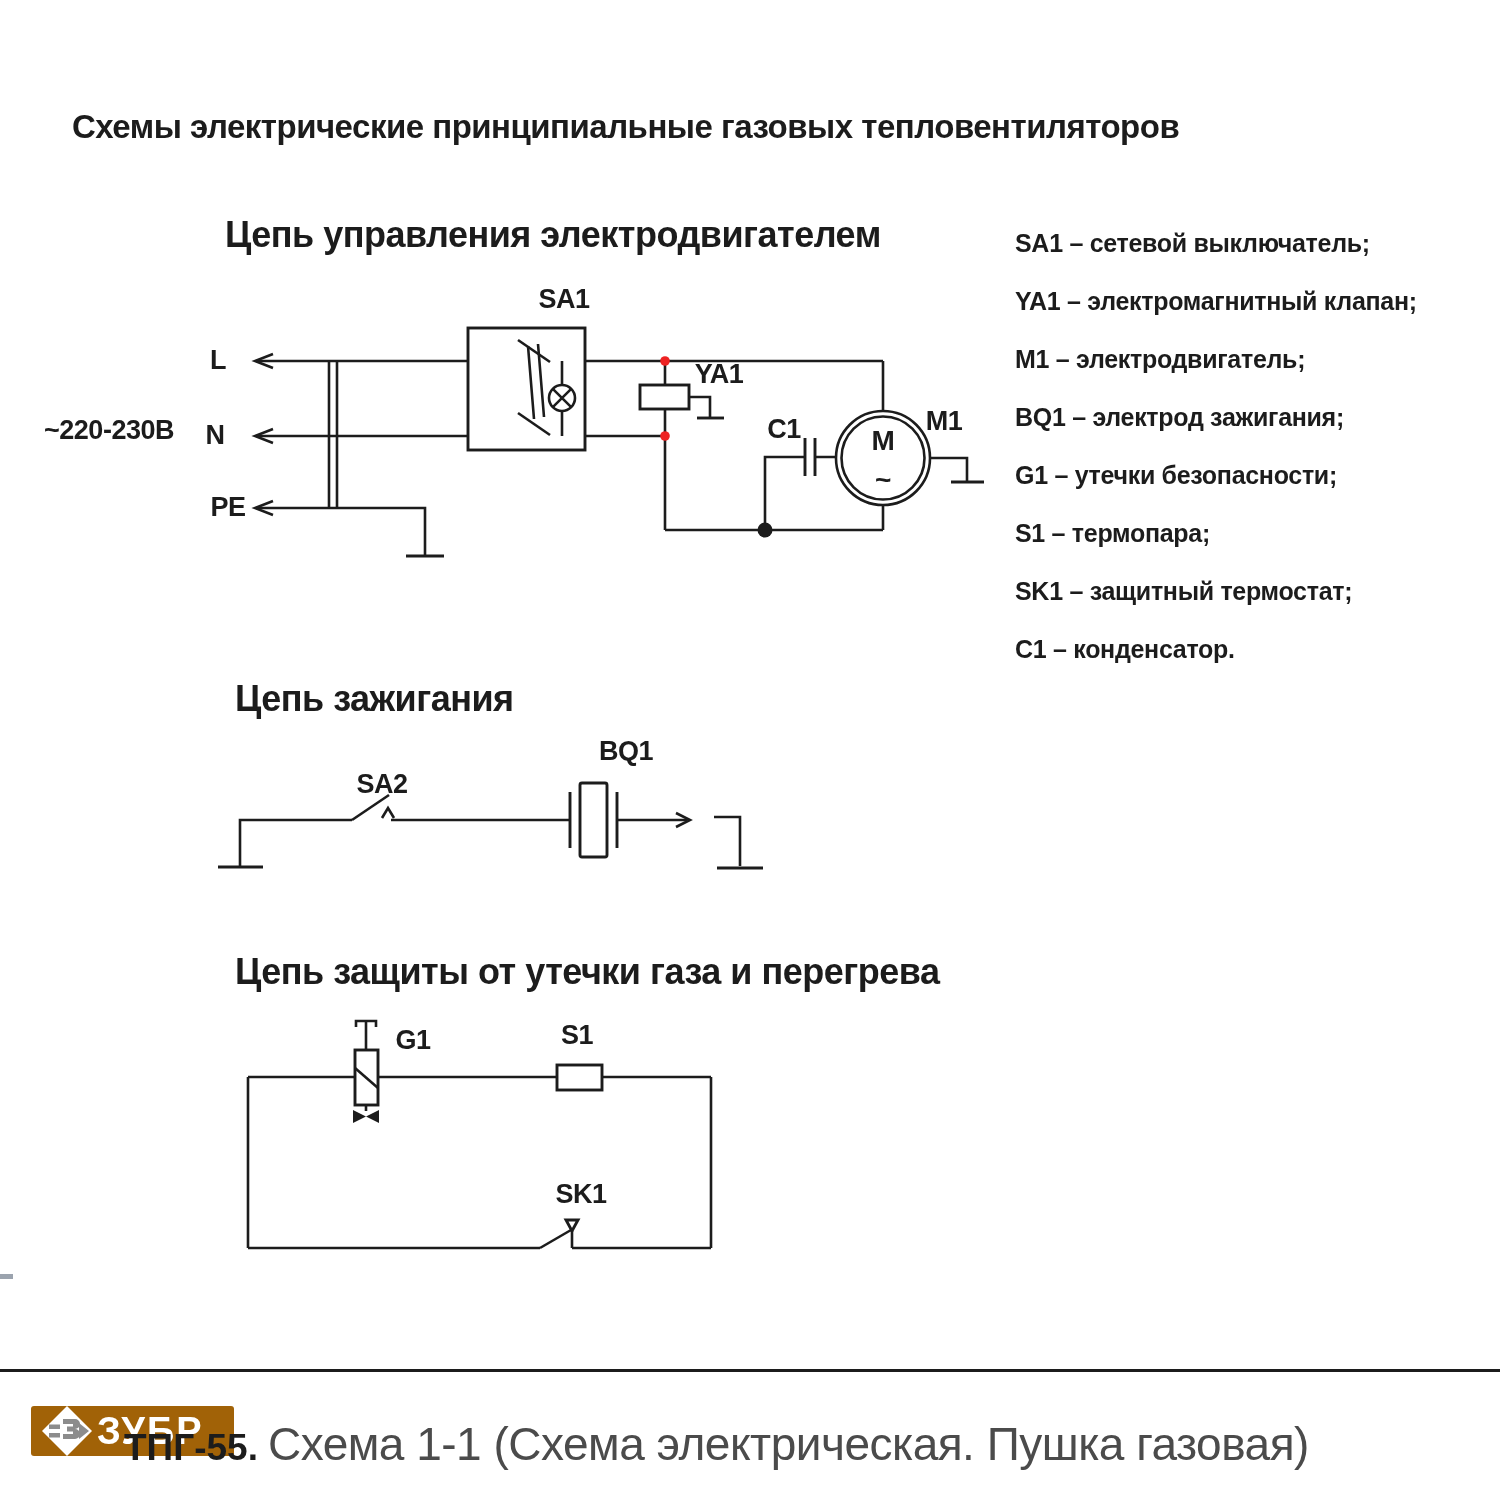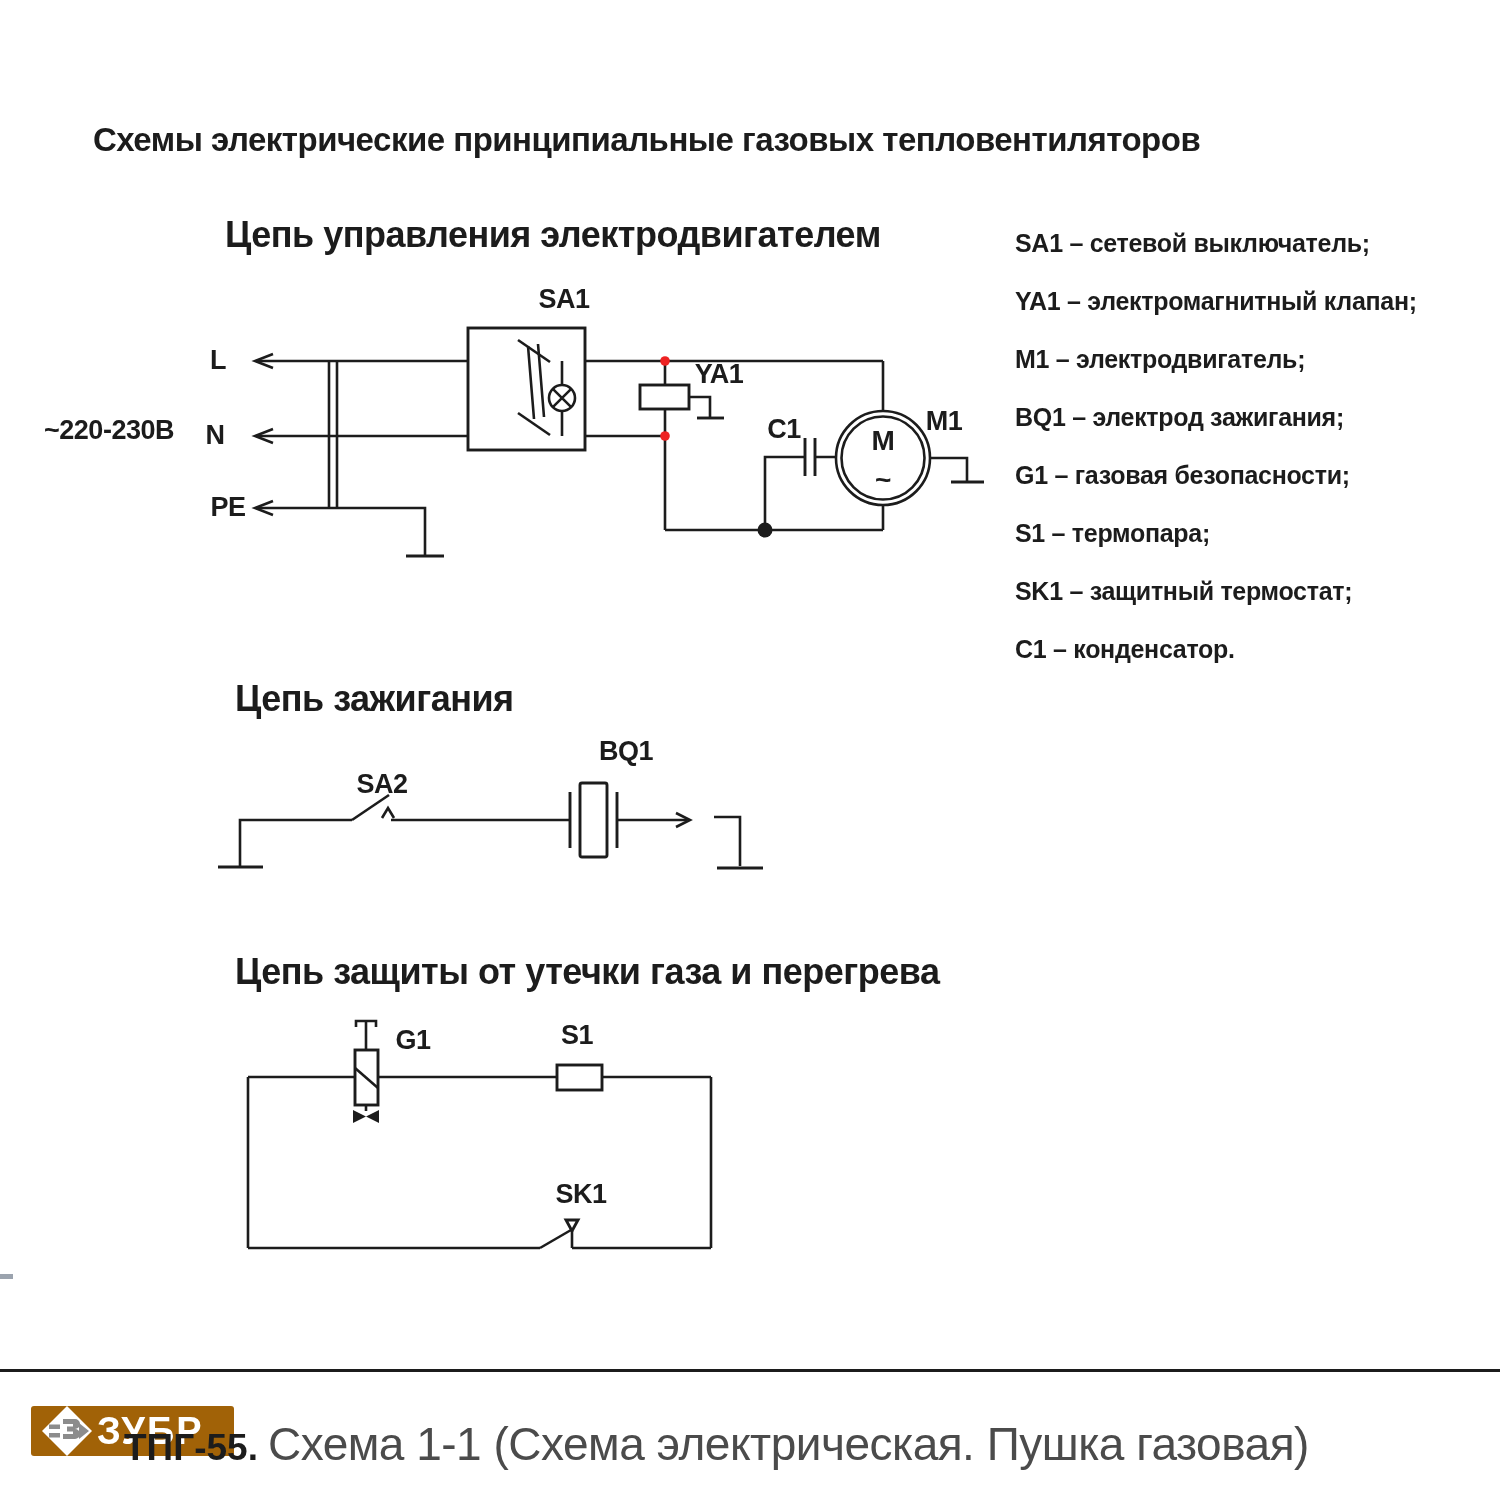--- a/index.html
+++ b/index.html
@@ -116,21 +116,21 @@
     <rect class="box" x="557" y="1065" width="45" height="25"></rect>
 
     <g>
       <path class="w" d="M540,1248 L571,1230"></path>
       <path class="box" d="M566,1220 H578 L572,1231 Z"></path>
       <path class="w" d="M572,1231 V1248"></path>
     </g>
   </g>
 </svg>
 
-<div class="lbl title-main" style="left:93px;top:108px;margin-top:13px;">Схемы электрические принципиальные газовых тепловентиляторов</div>
+<div class="lbl title-main" style="left:72px;top:108px;">Схемы электрические принципиальные газовых тепловентиляторов</div>
 
 <div class="lbl title-sec" style="left:225px;top:214px;">Цепь управления электродвигателем</div>
 <div class="lbl title-sec" style="left:235px;top:678px;">Цепь зажигания</div>
 <div class="lbl title-sec" style="left:235px;top:951px;">Цепь защиты от утечки газа и перегрева</div>
 
 <div class="lbl comp ctr" style="left:109px;top:430px;">~220-230В</div>
 <div class="lbl comp ctr" style="left:218px;top:360px;">L</div>
 <div class="lbl comp ctr" style="left:215px;top:435px;">N</div>
 <div class="lbl comp ctr" style="left:228px;top:507px;">PE</div>
 
@@ -146,21 +146,21 @@
 
 <div class="lbl comp ctr" style="left:413px;top:1040px;">G1</div>
 <div class="lbl comp ctr" style="left:577px;top:1035px;">S1</div>
 <div class="lbl comp ctr" style="left:581px;top:1194px;">SK1</div>
 
 <div id="legend">
   <div class="legend-line">SA1 – сетевой выключатель;</div>
   <div class="legend-line">YA1 – электромагнитный клапан;</div>
   <div class="legend-line">M1 – электродвигатель;</div>
   <div class="legend-line">BQ1 – электрод зажигания;</div>
-  <div class="legend-line">G1 – газовая безопасности;</div>
+  <div class="legend-line">G1 – утечки безопасности;</div>
   <div class="legend-line">S1 – термопара;</div>
   <div class="legend-line">SK1 – защитный термостат;</div>
   <div class="legend-line">C1 – конденсатор.</div>
 </div>
 
 <div class="stray"></div>
 <div class="divider"></div>
 
 <div class="logo-box">
   <svg width="56" height="56" viewBox="0 0 56 56" style="margin-left:8px;">

